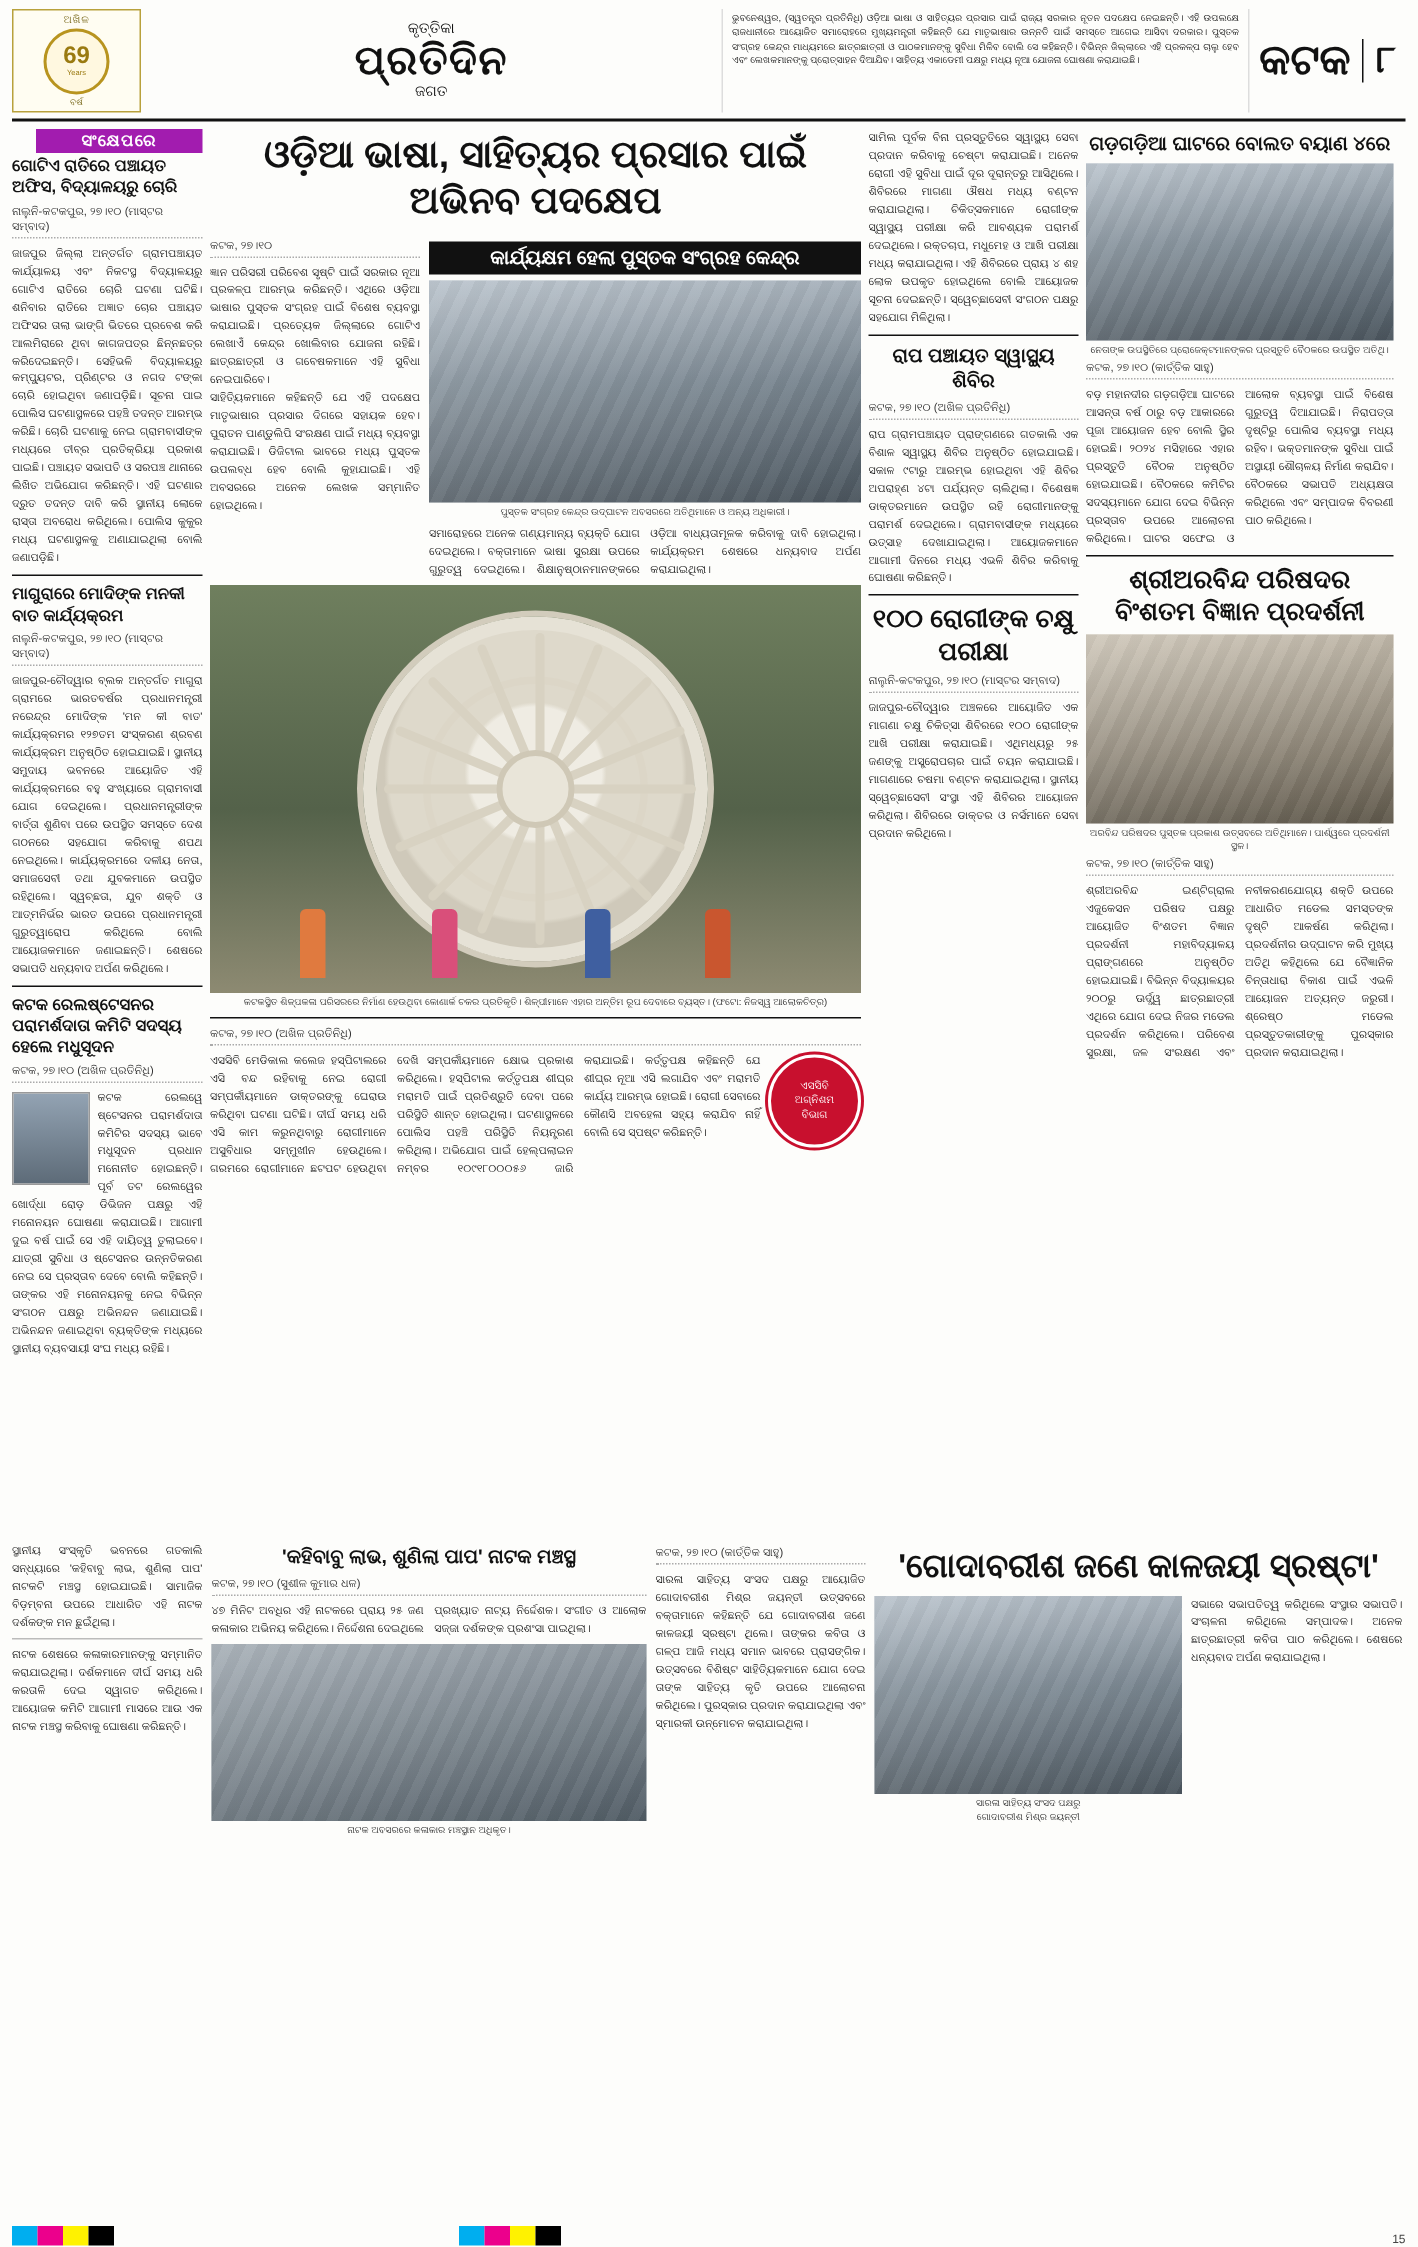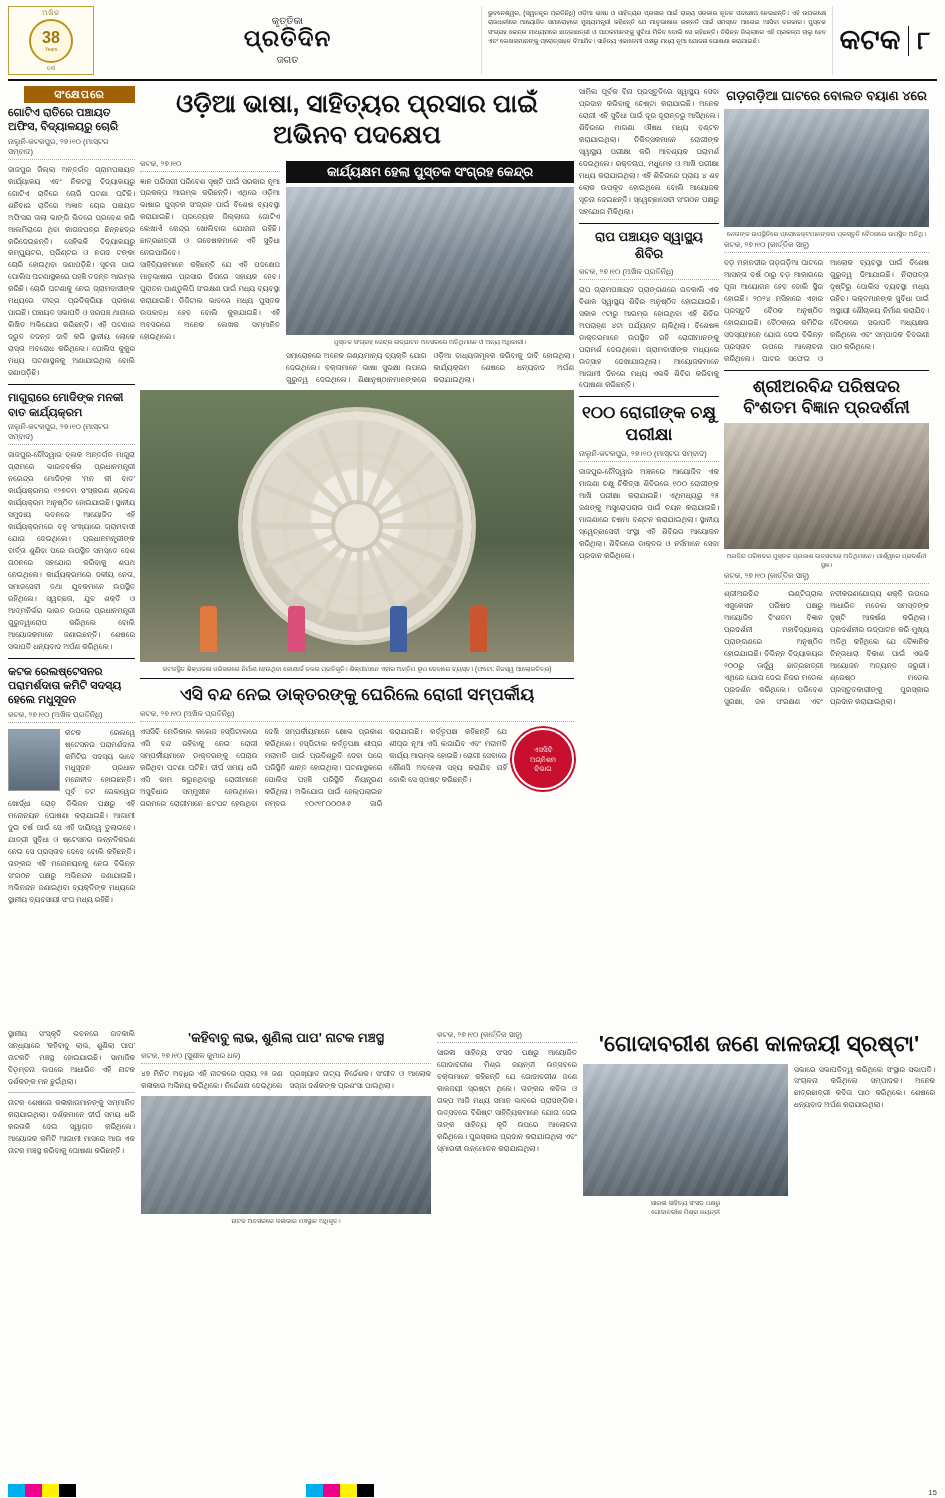--- a/index.html
+++ b/index.html
@@ -22,38 +22,38 @@
   .logo-seal { width:44px; height:44px; border-radius:50%; border:2px solid #b8941f;
                display:flex; flex-direction:column; align-items:center; justify-content:center;
                background:#fff8e0; margin:2px 0; }
   .logo-seal .num { font-size:16px; font-weight:bold; color:#9a7a10; line-height:1; }
   .logo-seal .yrs { font-size:5px; color:#9a7a10; }
   .logo-bottom { font-size:6px; color:#7a6a1d; }
 
   .md-place { width:118px; display:flex; flex-direction:column; align-items:center; justify-content:center;
               font-size:10px; line-height:1.5; text-align:center; border-right:1px solid #ddd;}
   .nameplate { flex:1; text-align:center; display:flex; flex-direction:column; justify-content:center; }
-  .nameplate .np-main { font-size:23px; font-weight:bold; letter-spacing:1px; line-height:1.15;font-family:Liberation Mono, monospace; }
+  .nameplate .np-main { font-size:27px; font-weight:bold; letter-spacing:1px; line-height:1.15; }
   .nameplate .np-sub  { font-size:10px; }
   .blurb { width:352px; font-size:6.3px; line-height:1.5; text-align:justify; padding:2px 6px;
            border-left:1px solid #ddd; border-right:1px solid #ddd; }
   .edition { width:104px; display:flex; align-items:center; justify-content:center; gap:8px; }
   .edition .ed-name { font-size:28px; font-weight:bold; }
   .edition .ed-num { font-size:25px; font-weight:bold; border-left:1px solid #111; padding-left:8px;}
 
   
   .content { display:flex; gap:5px; margin-top:5px; }
   .col { }
   .c1 { width:127px; }
   .c4 { width:140px; }
 
   .rule { border-top:1px solid #111; margin:5px 0; }
   .rule-thin { border-top:1px solid #bbb; margin:4px 0; }
 
-  .sec-head { background:#a16207; color:#fff; font-size:11px; font-weight:bold;
+  .sec-head { background:#a21caf; color:#fff; font-size:11px; font-weight:bold;
               text-align:center; padding:2px 4px; letter-spacing:1px;margin-left:16px; }
   .byline { font-size:7.5px; color:#333; text-align:left; margin:2px 0 4px 0;
             border-bottom:1px dotted #aaa; padding-bottom:2px;}
 
   h2.head-lg { font-size:25px; line-height:1.25; font-weight:bold; margin:2px 0 6px 0; text-align:center; }
   h3.head-md { font-size:17px; line-height:1.25; font-weight:bold; margin:2px 0 4px 0; text-align:center; }
   h4.head-sm { font-size:13px; line-height:1.3; font-weight:bold; margin:2px 0 4px 0; text-align:center; }
   h5.head-xs { font-size:11px; line-height:1.3; font-weight:bold; margin:2px 0 3px 0; }
 
   .body-text { font-size:7.4px; line-height:1.62; text-align:justify; color:#1a1a1a; }
@@ -107,21 +107,21 @@
 </style>
 </head>
 <body>
 
 <div class="page">
 
   <div class="masthead">
     <div class="logo-box">
       <div class="logo-top">ଅଖିଳ</div>
       <div class="logo-seal">
-        <span class="num">38</span>
+        <span class="num">69</span>
         <span class="yrs">Years</span>
       </div>
       <div class="logo-bottom">ବର୍ଷ</div>
     </div>
 
 
     <div class="nameplate">
       <div class="np-sub">କୃତ୍ତିକା</div>
       <div class="np-main">ପ୍ରତିଦିନ</div>
       <div class="np-sub">ଜଗତ</div>
@@ -207,21 +207,20 @@
           <div class="worker" style="left:148px; background:#d94f7a;"></div>
           <div class="worker" style="left:250px; background:#3f5fa0;"></div>
           <div class="worker" style="left:330px; background:#c9562f;"></div>
         </div>
         <div class="caption">କଟକସ୍ଥିତ ଶିଳ୍ପକଳା ପରିସରରେ ନିର୍ମାଣ ହେଉଥିବା କୋଣାର୍କ ଚକର ପ୍ରତିକୃତି। ଶିଳ୍ପୀମାନେ ଏହାର ଅନ୍ତିମ ରୂପ ଦେବାରେ ବ୍ୟସ୍ତ। (ଫଟୋ: ନିଜସ୍ୱ ଆଲୋକଚିତ୍ର)</div>
       </div>
 
       <div class="rule"></div>
 
       <div>
-        <h3 class="head-md">ଏସି ବନ୍ଦ ନେଇ ଡାକ୍ତରଙ୍କୁ ଘେରିଲେ ରୋଗୀ ସମ୍ପର୍କୀୟ</h3>
         <div class="byline">କଟକ, ୨୭।୧୦ (ଅଖିଳ ପ୍ରତିନିଧି)</div>
         <div class="seal-red">
           <span>ଏସସିବି</span>
           <span>ଅଗ୍ନିଶମ</span>
           <span>ବିଭାଗ</span>
         </div>
         <div class="body-text three-col">ଏସସିବି ମେଡିକାଲ କଲେଜ ହସ୍ପିଟାଲରେ ଏସି ବନ୍ଦ ରହିବାକୁ ନେଇ ରୋଗୀ ସମ୍ପର୍କୀୟମାନେ ଡାକ୍ତରଙ୍କୁ ଘେରାଉ କରିଥିବା ଘଟଣା ଘଟିଛି। ଦୀର୍ଘ ସମୟ ଧରି ଏସି କାମ କରୁନଥିବାରୁ ରୋଗୀମାନେ ଅସୁବିଧାର ସମ୍ମୁଖୀନ ହେଉଥିଲେ। ଗରମରେ ରୋଗୀମାନେ ଛଟପଟ ହେଉଥିବା ଦେଖି ସମ୍ପର୍କୀୟମାନେ କ୍ଷୋଭ ପ୍ରକାଶ କରିଥିଲେ। ହସ୍ପିଟାଲ କର୍ତ୍ତୃପକ୍ଷ ଶୀଘ୍ର ମରାମତି ପାଇଁ ପ୍ରତିଶ୍ରୁତି ଦେବା ପରେ ପରିସ୍ଥିତି ଶାନ୍ତ ହୋଇଥିଲା। ଘଟଣାସ୍ଥଳରେ ପୋଲିସ ପହଞ୍ଚି ପରିସ୍ଥିତି ନିୟନ୍ତ୍ରଣ କରିଥିଲା। ଅଭିଯୋଗ ପାଇଁ ହେଲ୍ପଲାଇନ ନମ୍ବର ୧୦୯୧୮୦୦୦୫୬ ଜାରି କରାଯାଇଛି। କର୍ତ୍ତୃପକ୍ଷ କହିଛନ୍ତି ଯେ ଶୀଘ୍ର ନୂଆ ଏସି ଲଗାଯିବ ଏବଂ ମରାମତି କାର୍ଯ୍ୟ ଆରମ୍ଭ ହୋଇଛି। ରୋଗୀ ସେବାରେ କୌଣସି ଅବହେଳା ସହ୍ୟ କରାଯିବ ନାହିଁ ବୋଲି ସେ ସ୍ପଷ୍ଟ କରିଛନ୍ତି।</div>
       </div>
     </div>
 

